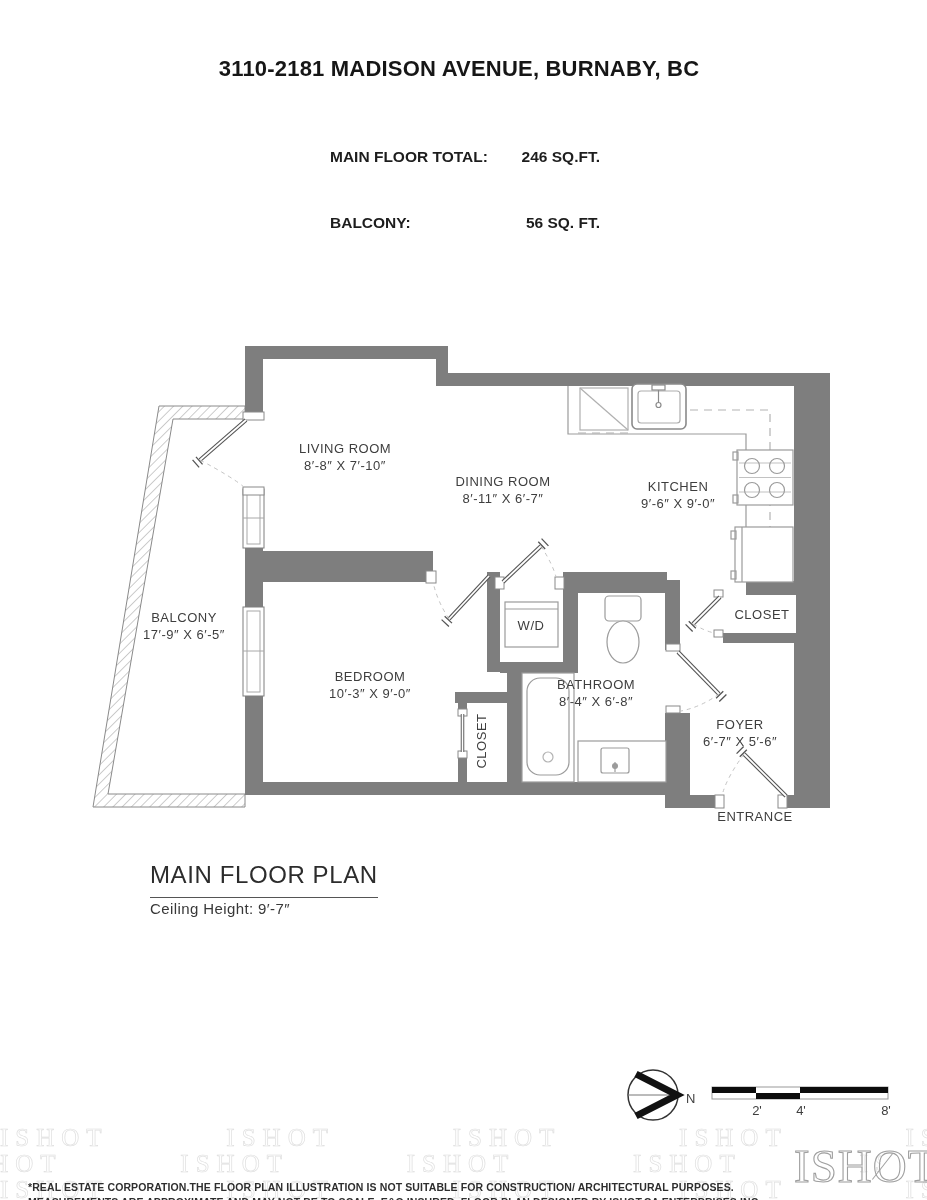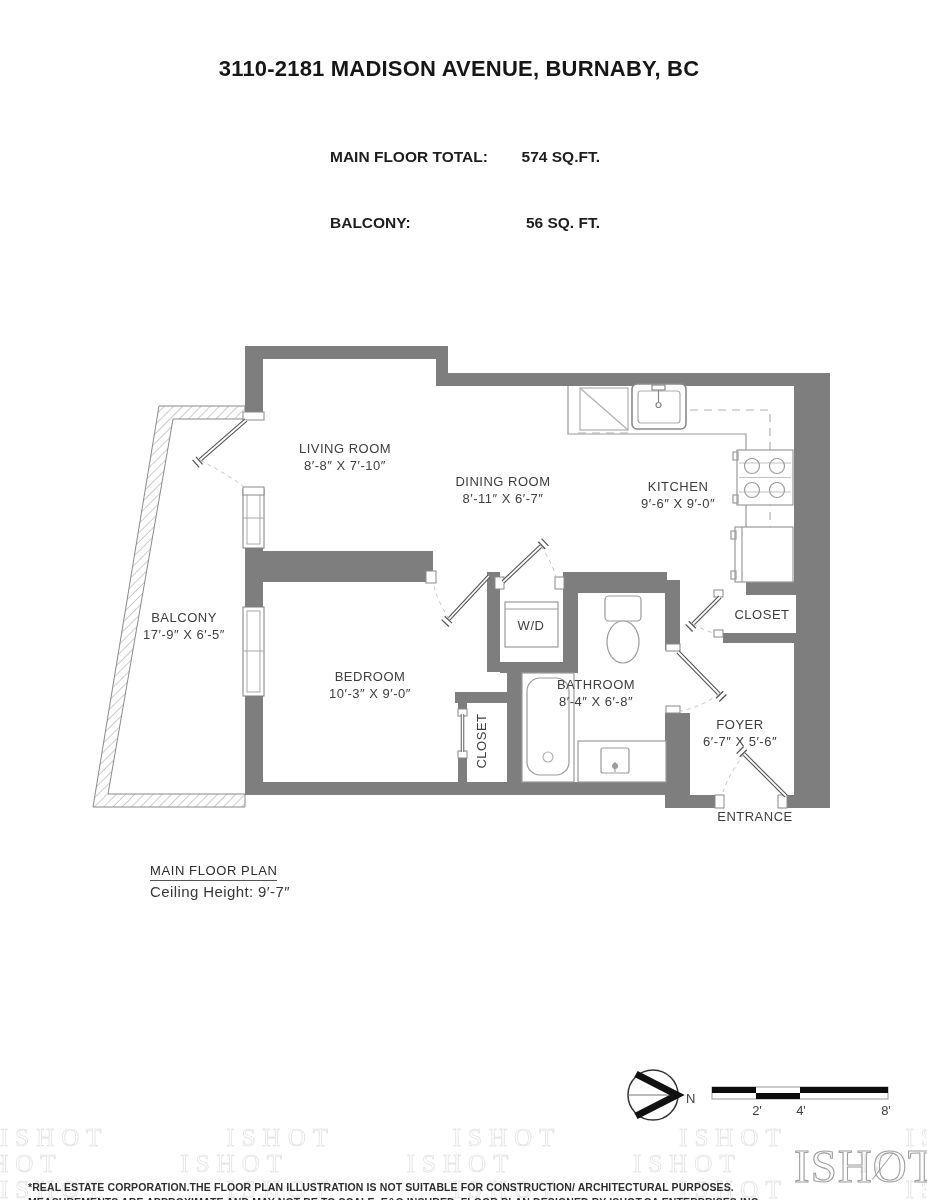--- a/index.html
+++ b/index.html
@@ -5,22 +5,22 @@
   html,body{margin:0;padding:0;background:#ffffff;}
   .page{position:relative;width:927px;height:1200px;background:#fff;overflow:hidden;
         font-family:"Liberation Sans",sans-serif;color:#1b1b1b;}
   .title{position:absolute;top:56px;left:0;width:918px;text-align:center;
          font-size:22px;font-weight:bold;letter-spacing:.2px;color:#161616;}
   .summary{position:absolute;top:103px;left:330px;font-size:15.5px;font-weight:bold;color:#1d1d1d;}
   .summary .row{display:flex;line-height:25px;margin-top:41px;}
   .summary .lbl{width:165px;}
   .summary .val{width:105px;text-align:right;}
   .plan-heading{position:absolute;left:150px;top:861px;color:#2c2c2c;}
-  .plan-heading .ph-title{display:inline-block;font-size:13px;letter-spacing:.6px;
-        padding-bottom:2px;border-bottom:1.4px solid #555;}
+  .plan-heading .ph-title{display:inline-block;font-size:24px;letter-spacing:.6px;
+        padding-bottom:8px;border-bottom:1.4px solid #555;}
   .plan-heading .ph-sub{font-size:15px;letter-spacing:.4px;margin-top:2px;color:#383838;}
   svg{position:absolute;left:0;top:0;}
   svg text{font-family:"Liberation Sans",sans-serif;fill:#3e3e3e;font-size:13px;letter-spacing:.5px;}
   .wm-row{position:absolute;left:0;width:927px;height:27px;overflow:hidden;white-space:nowrap;
           font-family:"Liberation Serif",serif;font-size:25px;letter-spacing:7px;word-spacing:26px;
           color:#ececec;-webkit-text-fill-color:transparent;-webkit-text-stroke:.7px #e0e0e0;z-index:1;}
   .footer{position:absolute;left:28px;top:1152px;z-index:2;font-size:10.5px;font-weight:bold;
           color:#2e2e2e;line-height:15px;letter-spacing:.1px;margin-top:28px;}
   .logo{position:absolute;left:794px;top:1141px;z-index:3;font-family:"Liberation Serif",serif;
         font-size:47px;letter-spacing:1px;color:#c9c9c9;-webkit-text-fill-color:transparent;
@@ -31,21 +31,21 @@
 </head>
 <body>
 
 <div class="page">
 
   <div class="title">3110-2181 MADISON AVENUE, BURNABY, BC</div>
 
   <div class="summary">
     <div class="row">
       <span class="lbl">MAIN FLOOR TOTAL:</span>
-      <span class="val">574 SQ.FT.</span>
+      <span class="val">246 SQ.FT.</span>
     </div>
     <div class="row">
       <span class="lbl">BALCONY:</span>
       <span class="val">56 SQ. FT.</span>
     </div>
   </div>
 
   <div class="wm-row" style="top:1124px">ISHOT&nbsp;&nbsp;&nbsp;ISHOT&nbsp;&nbsp;&nbsp;ISHOT&nbsp;&nbsp;&nbsp;ISHOT&nbsp;&nbsp;&nbsp;ISHOT&nbsp;&nbsp;&nbsp;ISHOT&nbsp;&nbsp;&nbsp;ISHOT&nbsp;&nbsp;&nbsp;ISHOT&nbsp;&nbsp;&nbsp;ISHOT&nbsp;&nbsp;&nbsp;ISHOT&nbsp;&nbsp;&nbsp;ISHOT&nbsp;&nbsp;&nbsp;ISHOT&nbsp;&nbsp;&nbsp;ISHOT&nbsp;&nbsp;&nbsp;ISHOT</div>
   <div class="wm-row" style="top:1150px;margin-left:-46px">ISHOT&nbsp;&nbsp;&nbsp;ISHOT&nbsp;&nbsp;&nbsp;ISHOT&nbsp;&nbsp;&nbsp;ISHOT&nbsp;&nbsp;&nbsp;ISHOT&nbsp;&nbsp;&nbsp;ISHOT&nbsp;&nbsp;&nbsp;ISHOT&nbsp;&nbsp;&nbsp;ISHOT&nbsp;&nbsp;&nbsp;ISHOT&nbsp;&nbsp;&nbsp;ISHOT&nbsp;&nbsp;&nbsp;ISHOT&nbsp;&nbsp;&nbsp;ISHOT&nbsp;&nbsp;&nbsp;ISHOT&nbsp;&nbsp;&nbsp;ISHOT</div>
   <div class="wm-row" style="top:1176px">ISHOT&nbsp;&nbsp;&nbsp;ISHOT&nbsp;&nbsp;&nbsp;ISHOT&nbsp;&nbsp;&nbsp;ISHOT&nbsp;&nbsp;&nbsp;ISHOT&nbsp;&nbsp;&nbsp;ISHOT&nbsp;&nbsp;&nbsp;ISHOT&nbsp;&nbsp;&nbsp;ISHOT&nbsp;&nbsp;&nbsp;ISHOT&nbsp;&nbsp;&nbsp;ISHOT&nbsp;&nbsp;&nbsp;ISHOT&nbsp;&nbsp;&nbsp;ISHOT&nbsp;&nbsp;&nbsp;ISHOT&nbsp;&nbsp;&nbsp;ISHOT</div>

